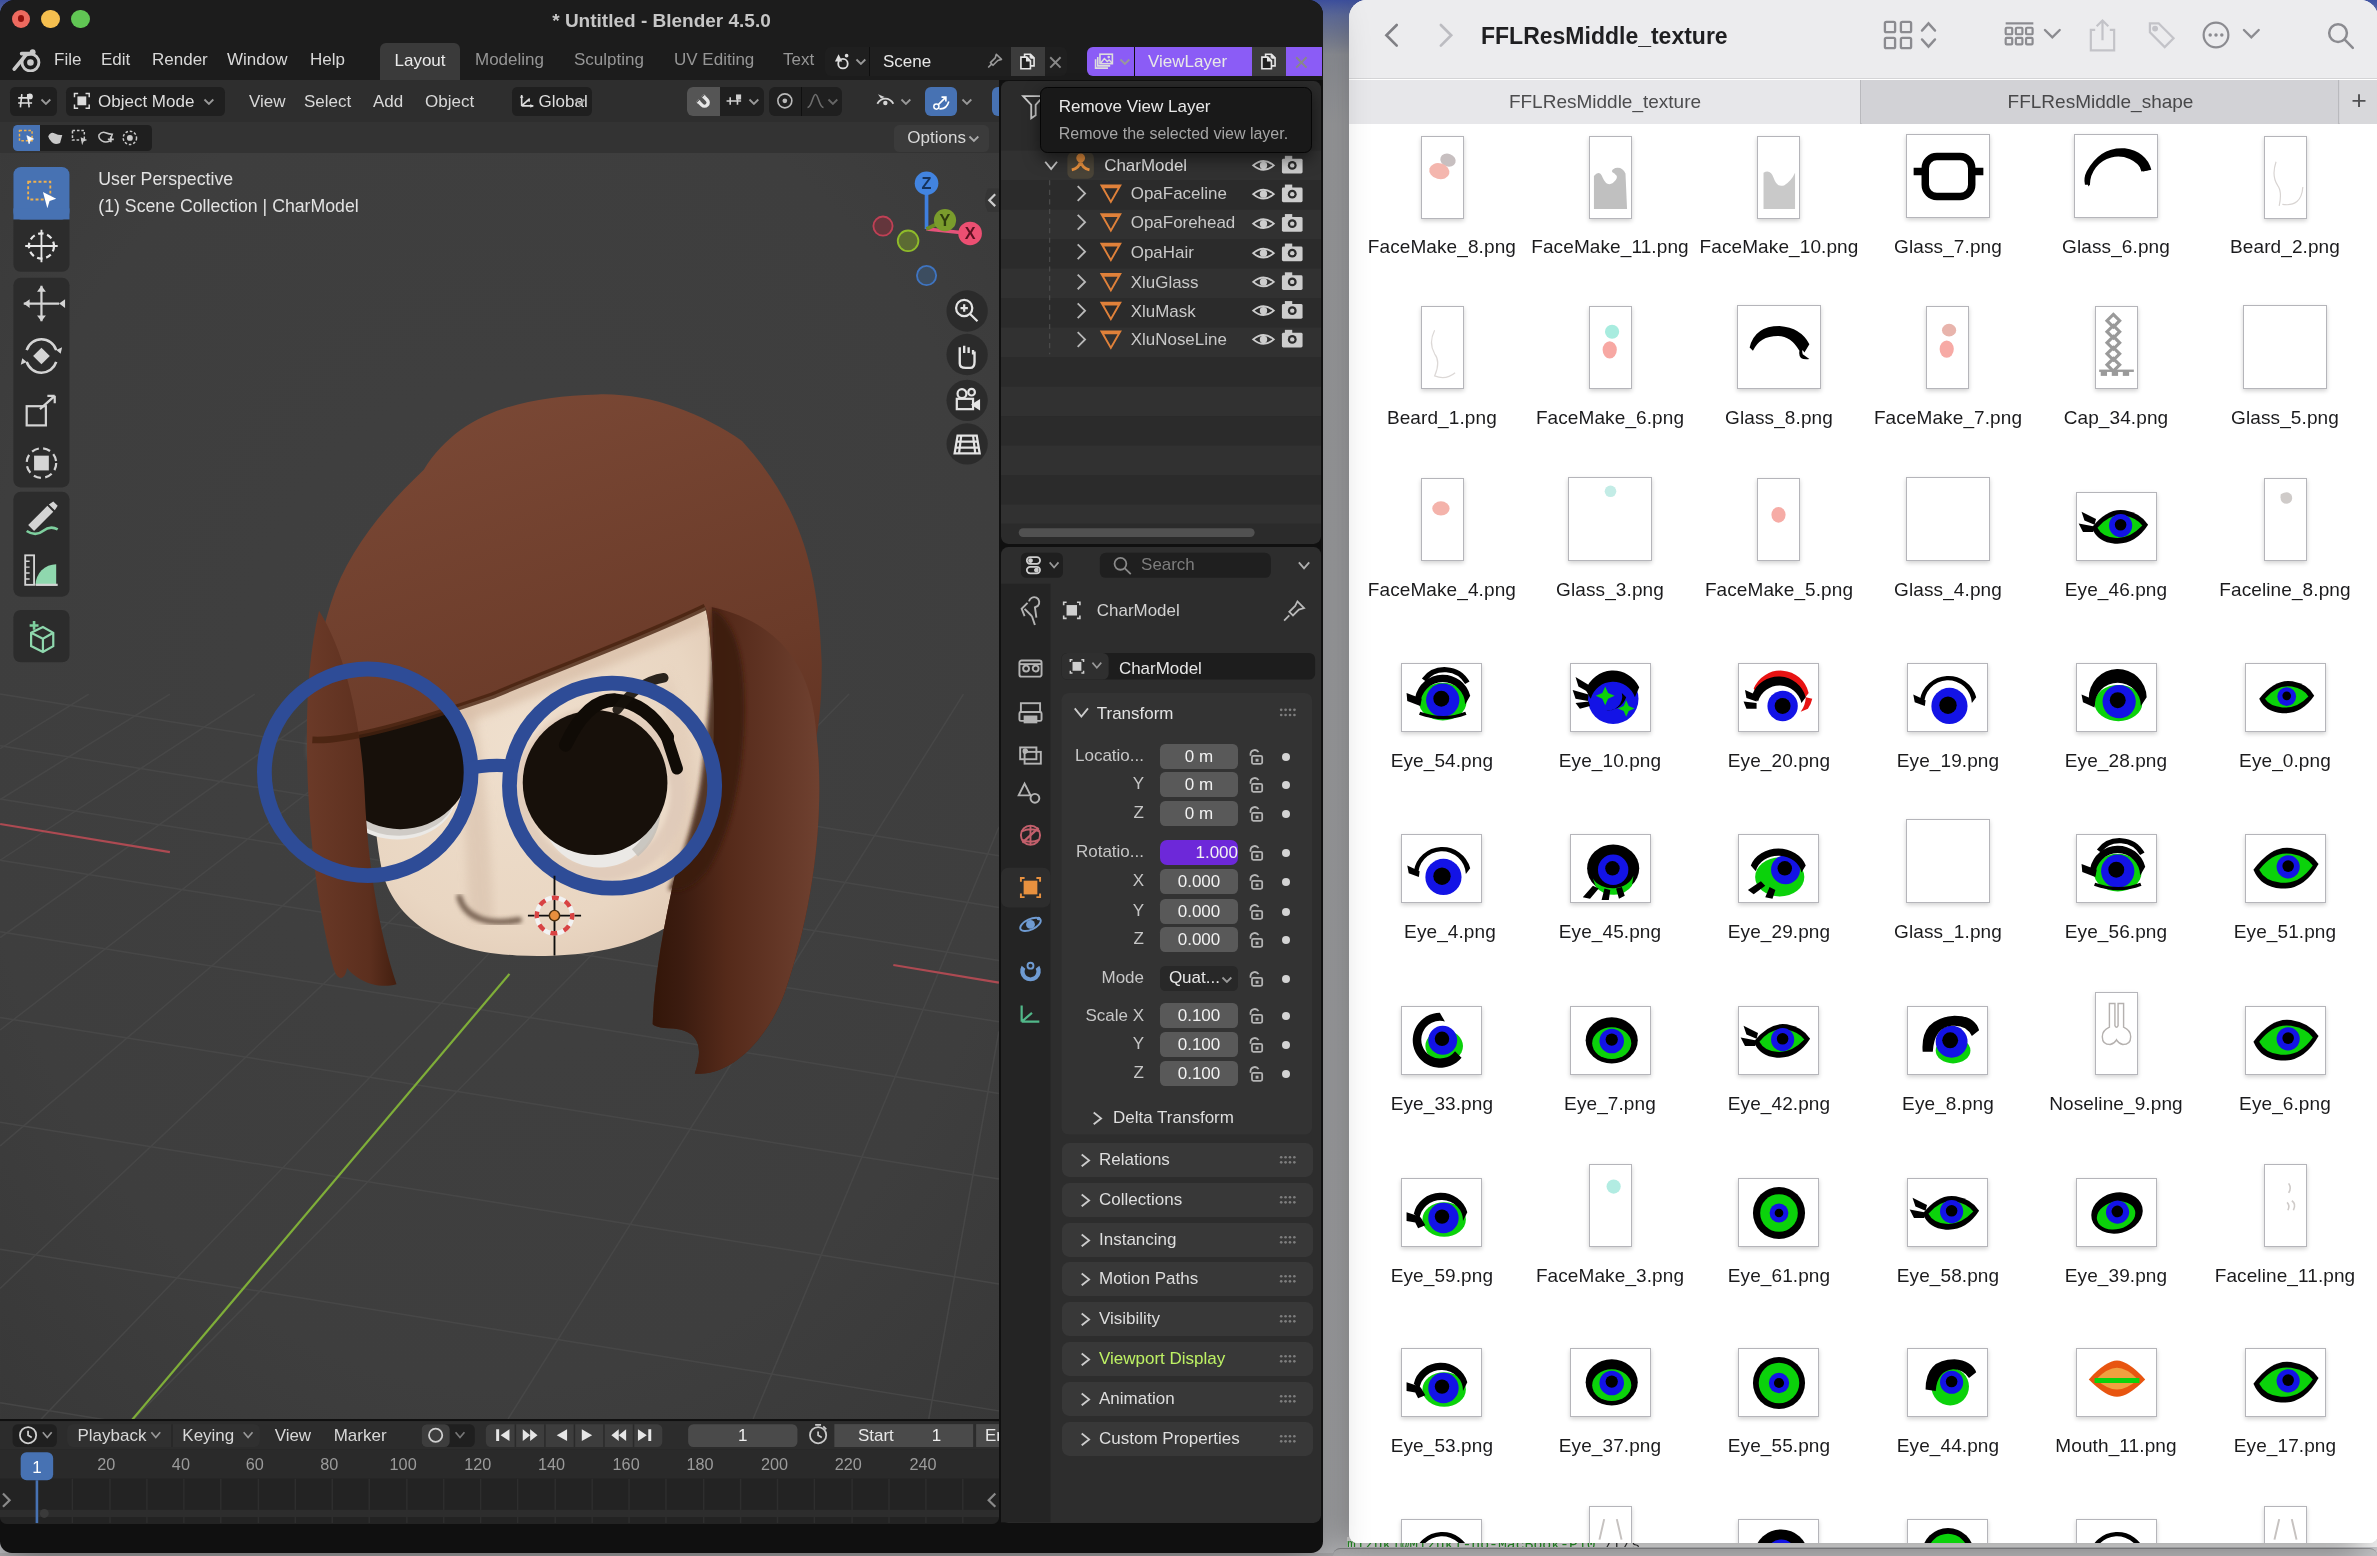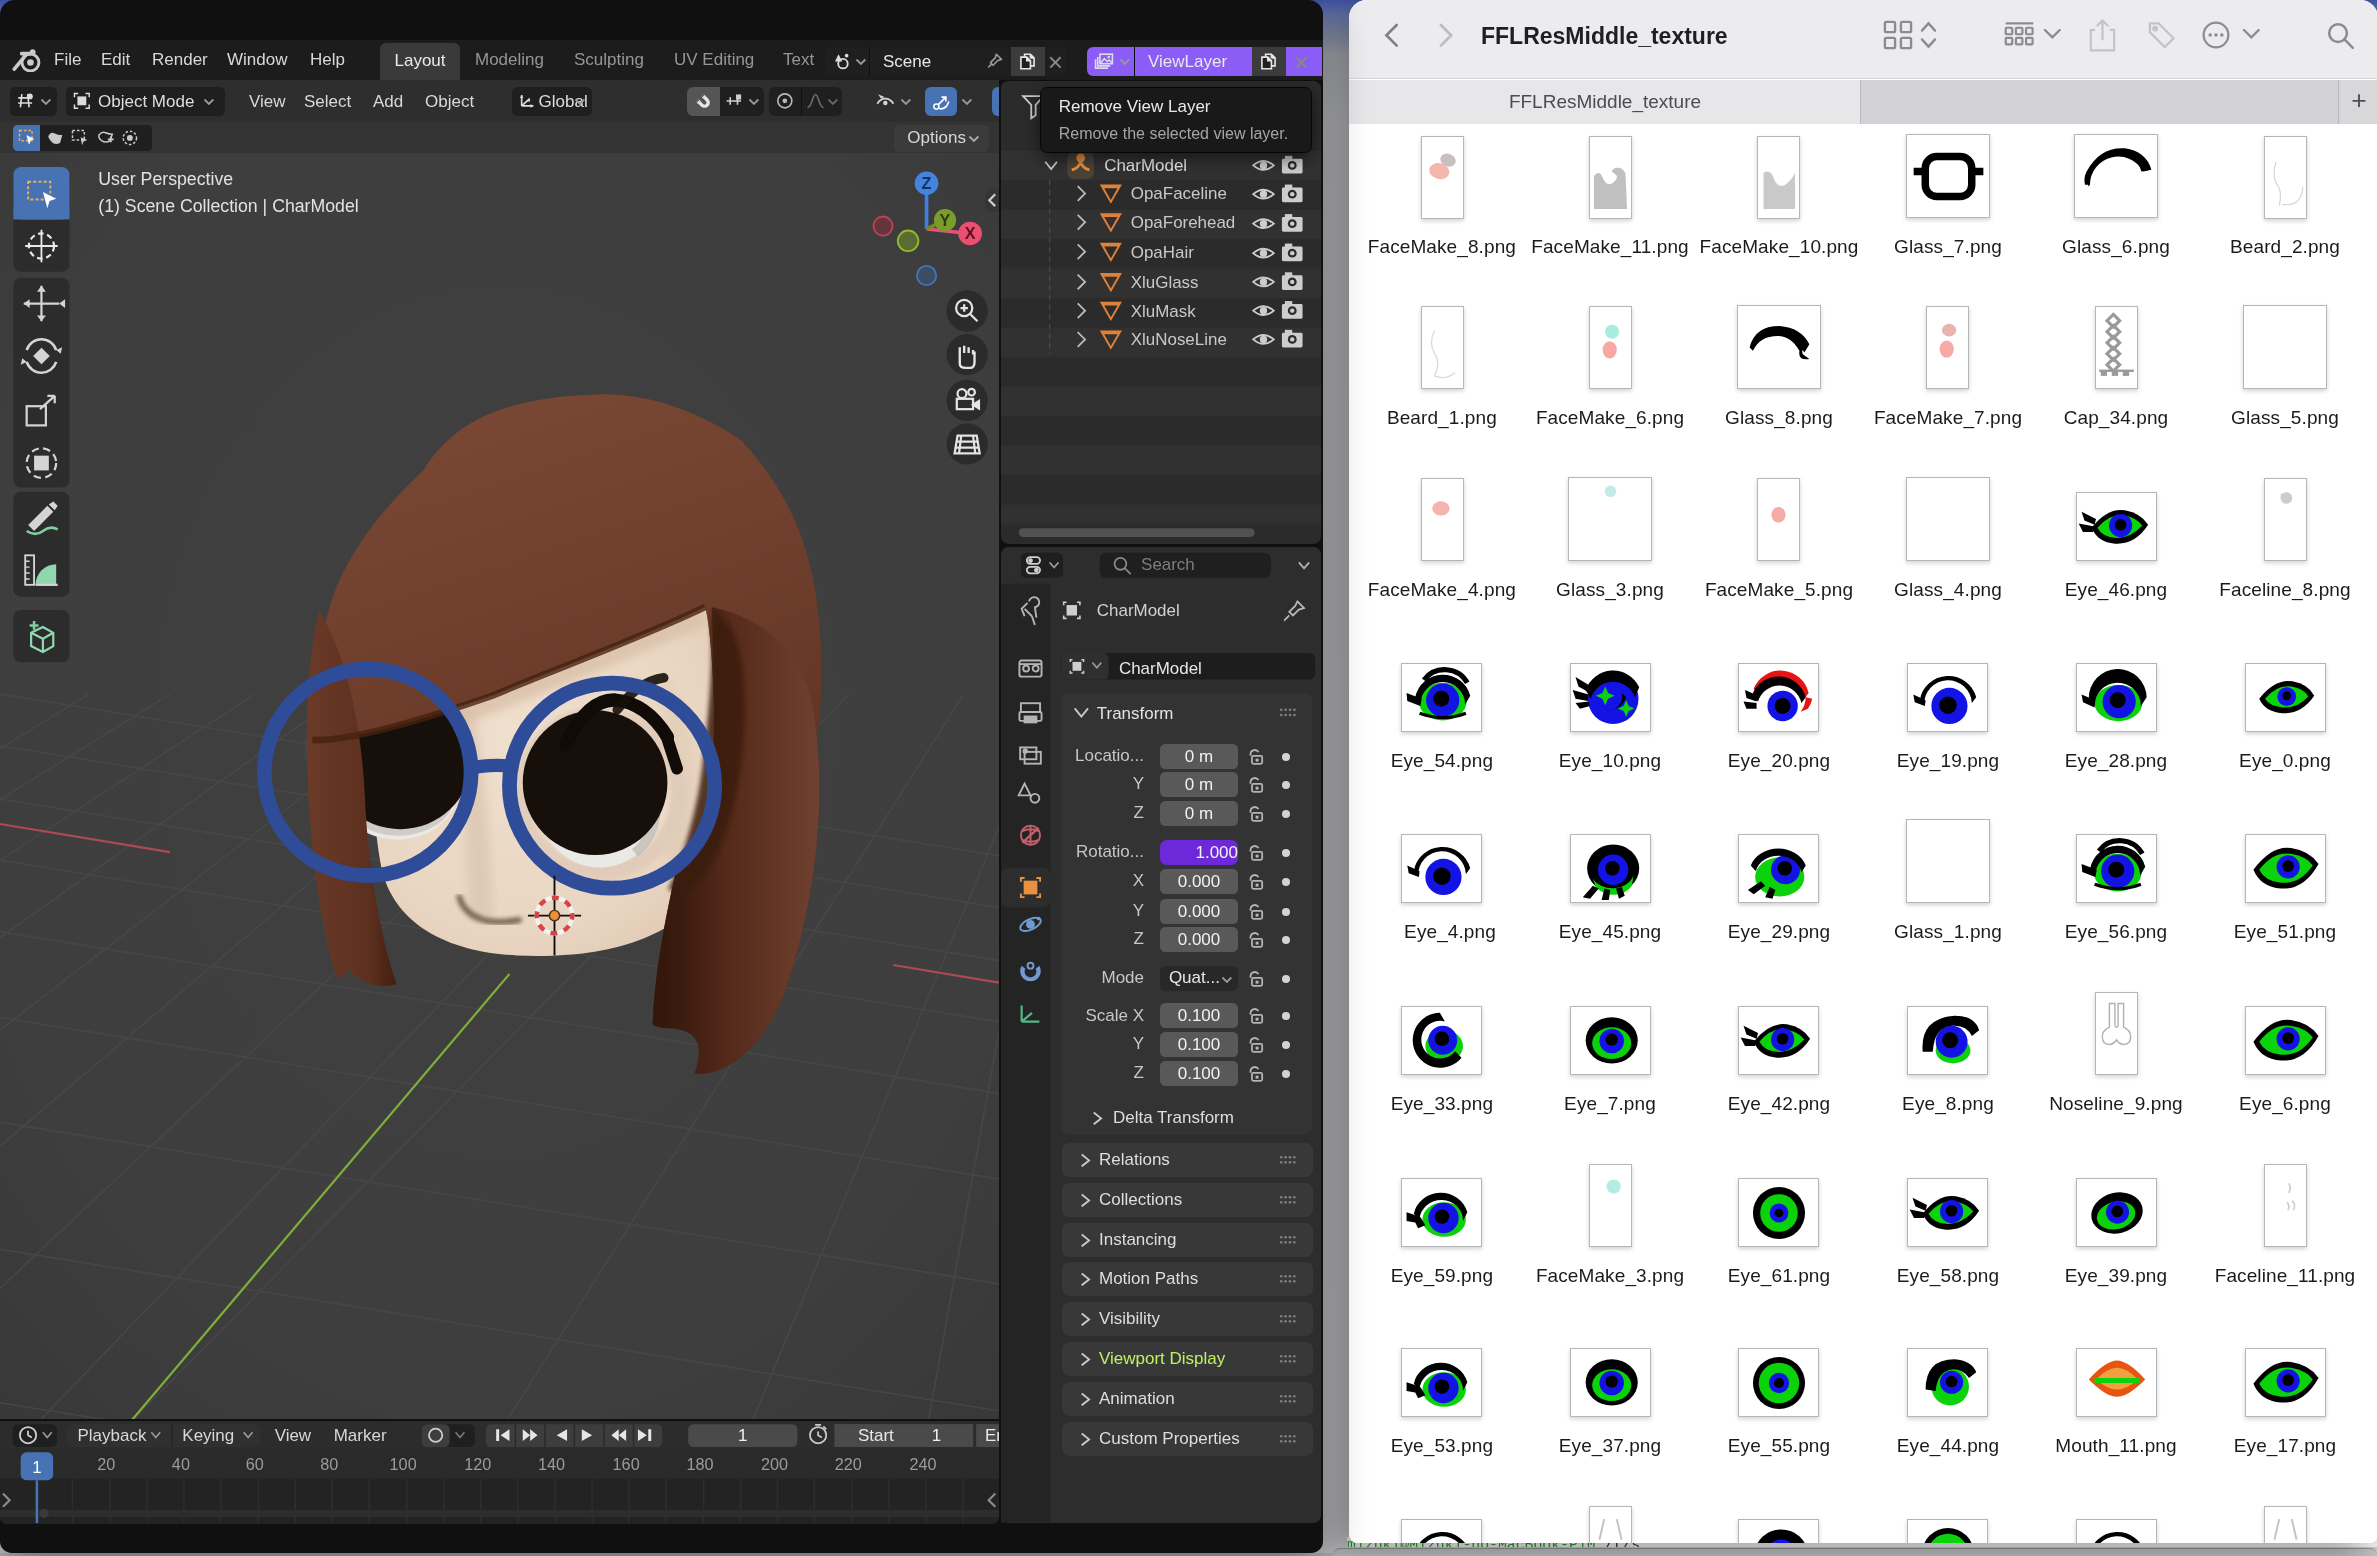--- a/index.html
+++ b/index.html
@@ -106,20 +106,21 @@
       </svg>
     <svg class="abs" style="left:975px;top:19px;" width="34" height="34" viewBox="0 0 46 46">
         <circle cx="19" cy="19" r="12" fill="none" stroke="#8b8b90" stroke-width="3.4"></circle>
         <path d="M28 28 L39 39" stroke="#8b8b90" stroke-width="3.4" stroke-linecap="round"></path>
       </svg>
 </div>
   <div class="abs" id="ftabbar">
     <div class="abs" style="left:0;top:0;width:512px;height:44px;background:#e7e7ea;border-right:0.7px solid #b9b9bd;"></div>
     <div class="abs" style="left:0;top:0;width:512px;text-align:center;line-height:44px;font-size:19px;color:#4c4c4e;">FFLResMiddle_texture</div>
     <div class="abs" style="left:513px;top:0;width:477px;height:44px;background:#d2d2d6;border-right:0.7px solid #b9b9bd;"></div>
+    <div class="abs" style="left:513px;top:0;width:477px;text-align:center;line-height:44px;font-size:19px;color:#48484a;">FFLResMiddle_shape</div>
     <div class="abs" style="left:991px;top:0;width:38px;height:44px;background:#d8d8db;"></div>
     <div class="abs" style="left:991px;top:0;width:38px;text-align:center;line-height:41px;font-size:26.6px;font-weight:300;color:#515153;">+</div>
 </div>
   <div class="abs" id="fcontent" style="overflow:hidden;">
 <svg width="0" height="0" style="position:absolute">
 <defs>
 
 <g id="eyeLid54">
   <ellipse cx="56" cy="52" rx="33" ry="26" fill="#0bd20b"></ellipse>
   <circle cx="56" cy="50" r="23" fill="#1313e6"></circle>
@@ -521,20 +522,28 @@
     <div class="thumb" style="left:727px;top:1395px;width:81px;height:69px;"><svg width="80" height="68" viewBox="0 0 110 94">
           <use href="#eyeBlue"></use>
         </svg></div>
     <div class="thumb" style="left:915px;top:1382px;width:43px;height:83px;"><svg width="41" height="81" viewBox="0 0 52 100">
           <use href="#facelineStrokes2"></use>
         </svg></div>
     </div>
 </div>
 
 <div class="abs" id="blender">
+  <div class="abs" id="titlebar">
+    <div class="abs tl" style="left:11.8px; background:#ed6a5f;">
+        <div style="position:absolute;left:5.9px;top:5.9px;width:6.6px;height:6.6px;border-radius:50%;background:#90100c;"></div>
+      </div>
+    <div class="abs tl" style="left:41px; background:#f5bf4f;"></div>
+    <div class="abs tl" style="left:71px; background:#61c654;"></div>
+    <div class="abs" style="left:0;top:0;width:100%;text-align:center;font-size:19px;font-weight:bold;color:#c6c6c6;line-height:41px;">* Untitled - Blender 4.5.0</div>
+  </div>
   <div class="abs" id="menurow">
 
     <svg class="abs" style="left:11.8px;top:7.4px;" width="31" height="25" viewBox="0 0 42 34">
       <circle cx="25" cy="21" r="11.5" fill="none" stroke="#c9c9c9" stroke-width="4"></circle>
       <circle cx="25" cy="21" r="4.5" fill="#c9c9c9"></circle>
       <path d="M3 30 L17 13 M13 9 L25 9" stroke="#c9c9c9" stroke-width="5" stroke-linecap="round"></path>
       <circle cx="28" cy="7" r="4" fill="#c9c9c9"></circle>
     </svg>
     <span class="abs menuitem" style="left:54px;">File</span>
     <span class="abs menuitem" style="left:101px;">Edit</span>

